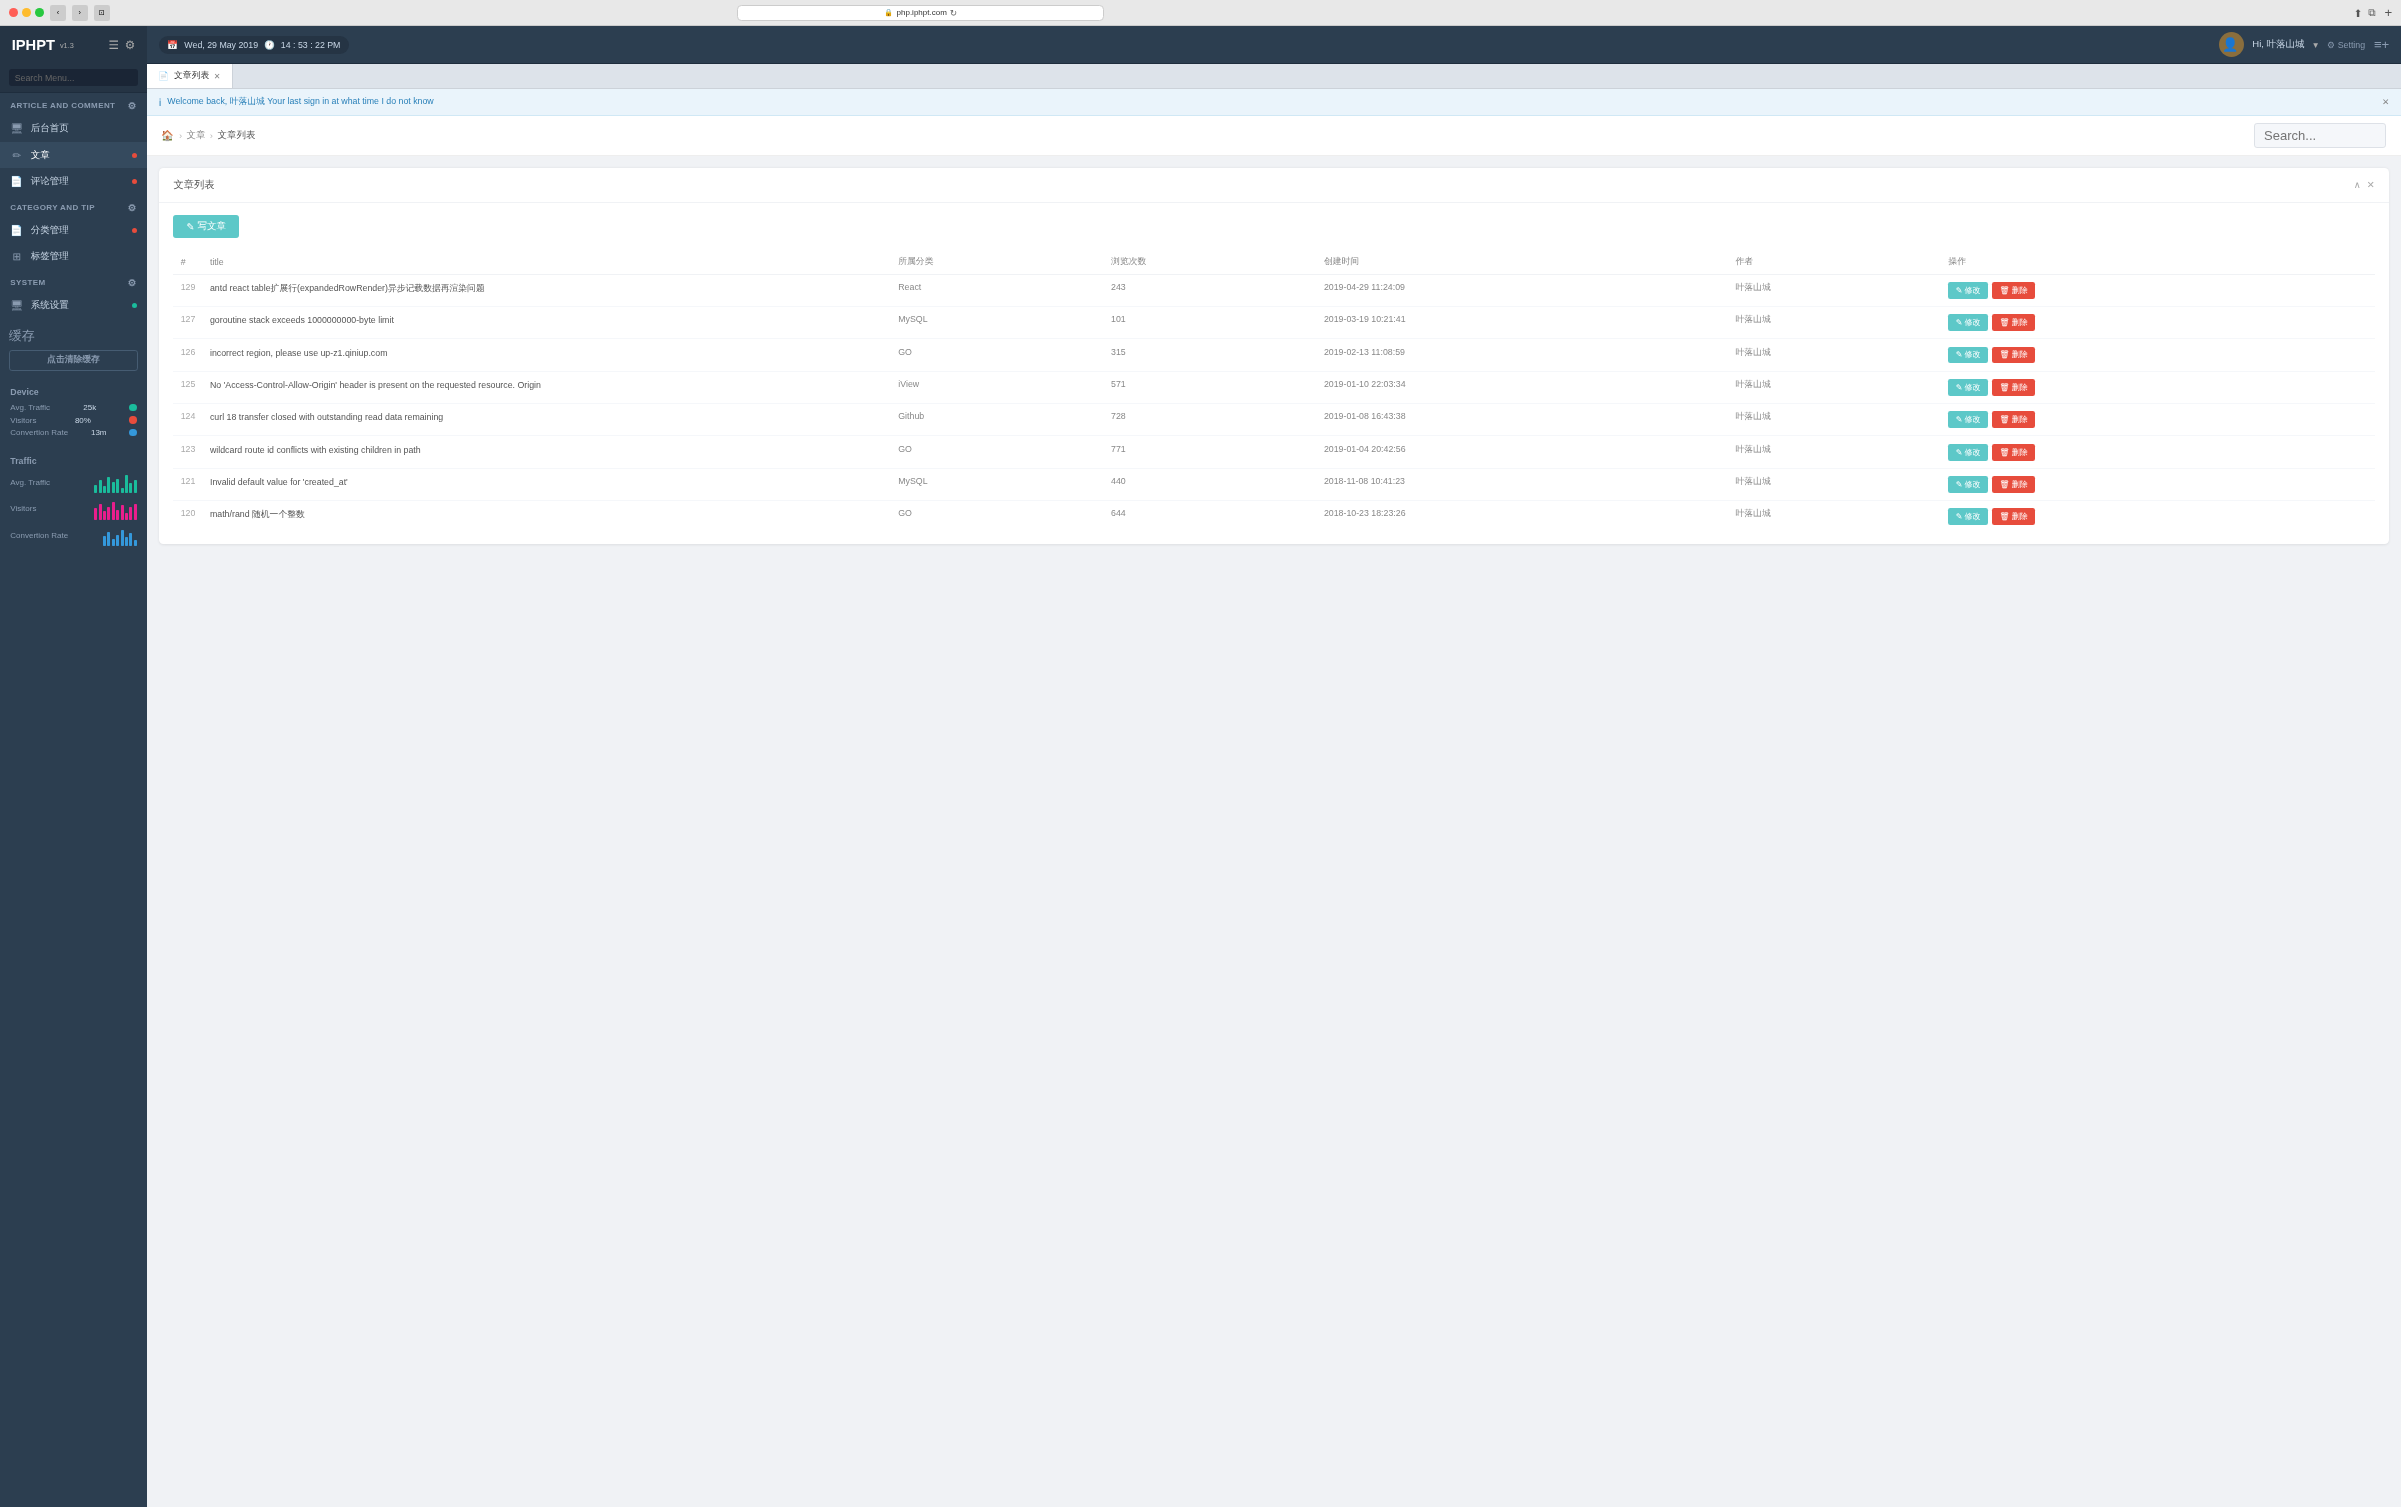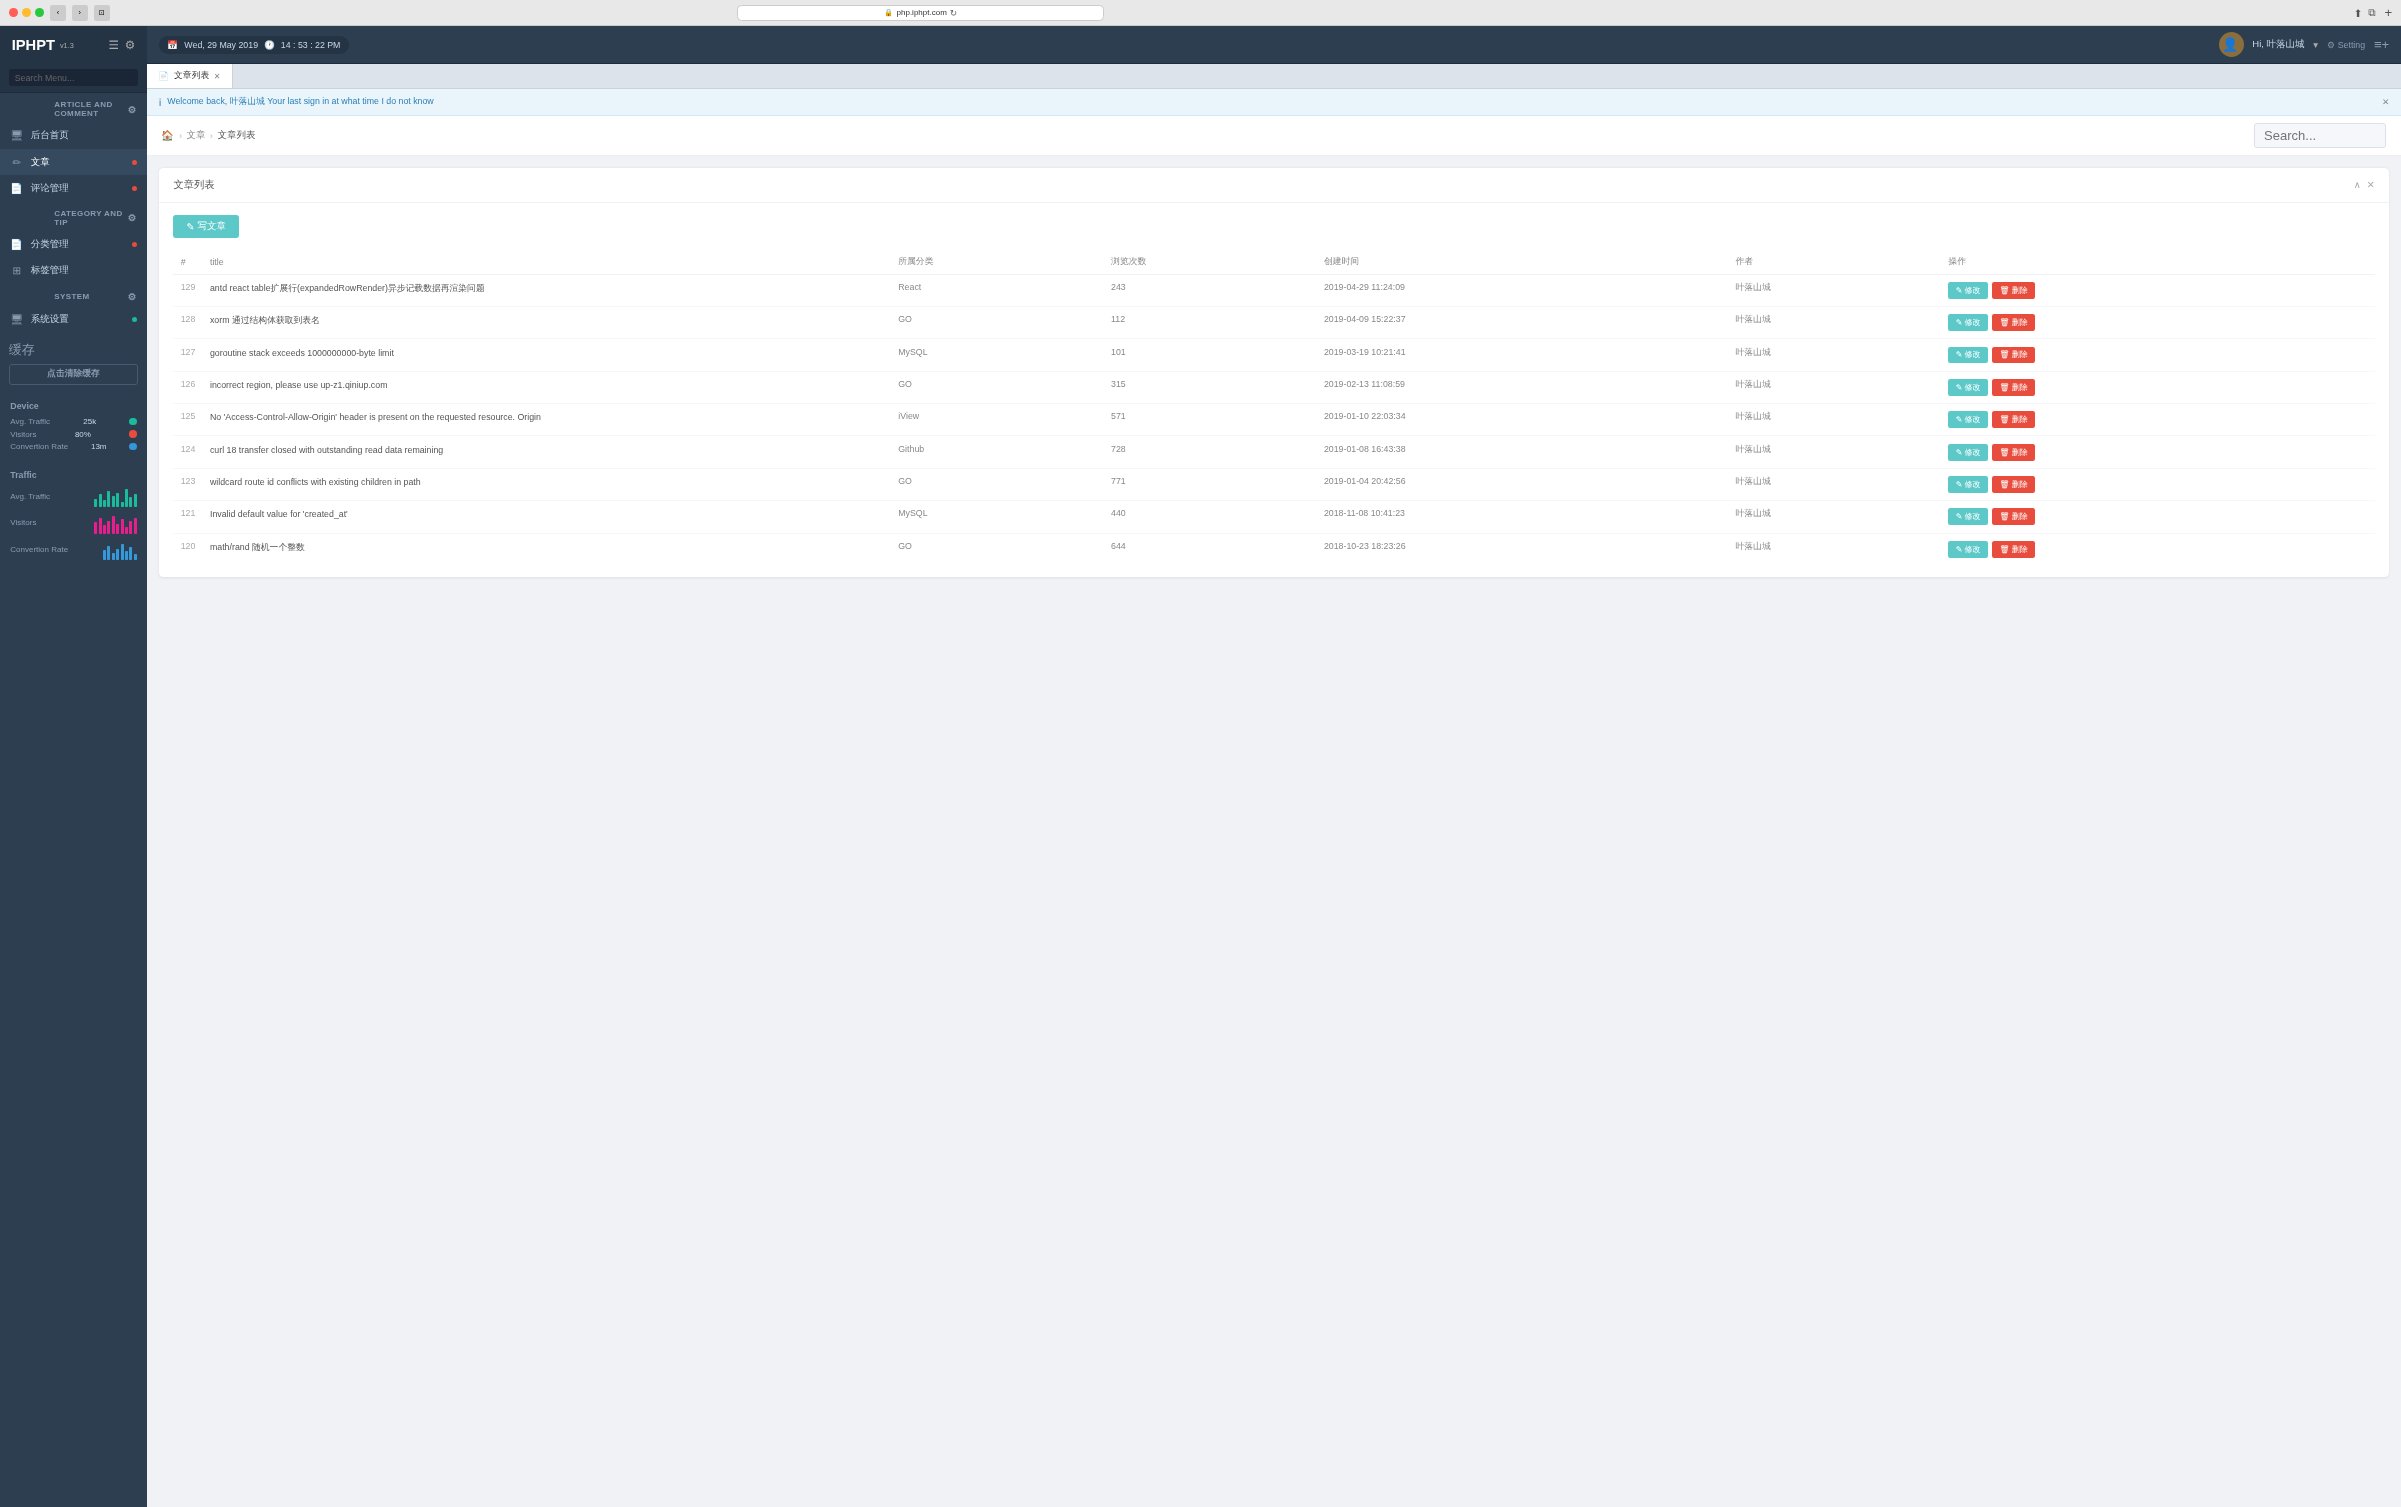--- a/index.html
+++ b/index.html
@@ -89,21 +89,20 @@
     .section-header {
       display: flex;
       align-items: center;
       justify-content: space-between;
       padding: 7.3px 10.3px 4.4px;
       font-size: 8px;
       font-weight: 600;
       color: #8a9bb0;
       letter-spacing: 0.4px;
       text-transform: uppercase;
-      margin-left: 44px;
     }
     .section-gear { color: #8a9bb0; cursor: pointer; font-size: 9.5px; }
 
     .sidebar-item {
       display: flex;
       align-items: center;
       padding: 6.6px 10.3px;
       cursor: pointer;
       color: #c8d6e5;
       font-size: 9.5px;
@@ -574,40 +573,20 @@
           <span>修改</span>
         </button>
         <button class="btn-delete">
           <span>🗑</span>
           <span>删除</span>
         </button>
       </div>
     </td>
   </tr>
                 <tr>
-    <td class="td-num">128</td>
-    <td class="td-title">xorm 通过结构体获取到表名</td>
-    <td class="td-category">GO</td>
-    <td class="td-views">112</td>
-    <td class="td-date">2019-04-09 15:22:37</td>
-    <td class="td-author">叶落山城</td>
-    <td>
-      <div class="action-btns">
-        <button class="btn-edit">
-          <span>✎</span>
-          <span>修改</span>
-        </button>
-        <button class="btn-delete">
-          <span>🗑</span>
-          <span>删除</span>
-        </button>
-      </div>
-    </td>
-  </tr>
-                <tr>
     <td class="td-num">127</td>
     <td class="td-title">goroutine stack exceeds 1000000000-byte limit</td>
     <td class="td-category">MySQL</td>
     <td class="td-views">101</td>
     <td class="td-date">2019-03-19 10:21:41</td>
     <td class="td-author">叶落山城</td>
     <td>
       <div class="action-btns">
         <button class="btn-edit">
           <span>✎</span>

